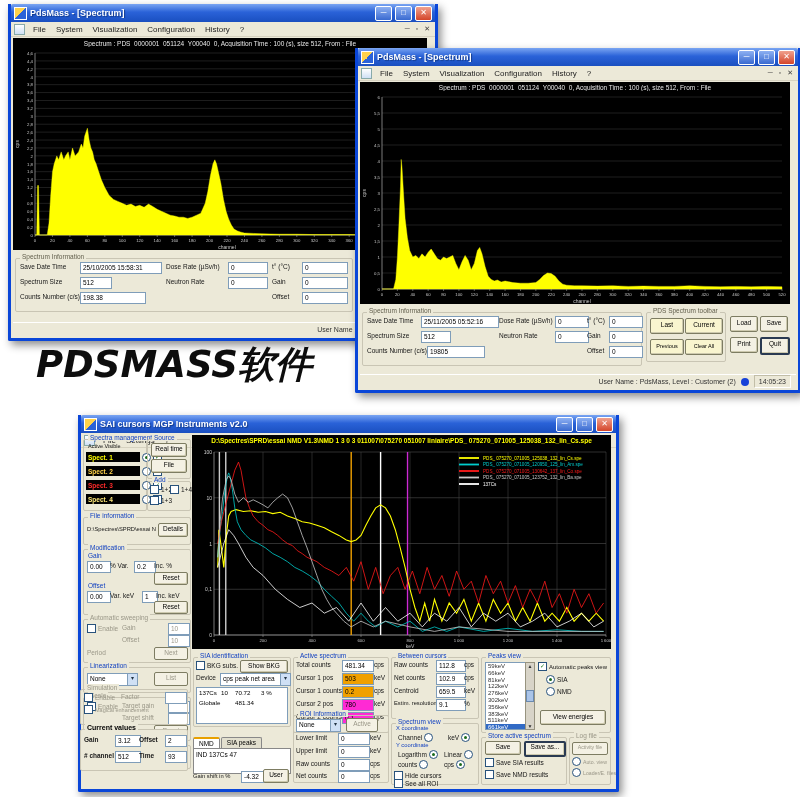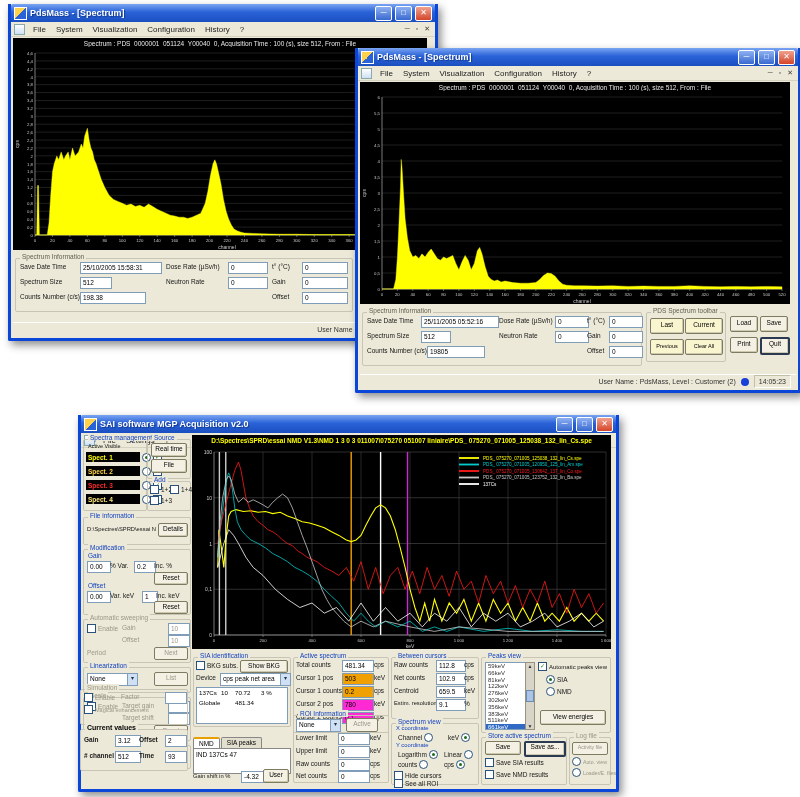--- a/index.html
+++ b/index.html
@@ -385,25 +385,26 @@
     <div class="btn" style="left:402px;top:268px;width:26px">Save</div>
     <div class="btn" style="left:372px;top:289px;width:26px">Print</div>
     <div class="btn def" style="left:402px;top:289px;width:26px">Quit</div>
     <div class="statbar">
       <span>User Name : PdsMass, Level : Customer (2)</span>
       <span class="bluedot"></span>
       <span class="scell">14:05:23</span>
     </div>
   </div>
 
+  <div class="caption" style="left:36px;top:340px">PDSMASS软件</div>
 
   <div class="win" style="left:78px;top:415px;width:535px;height:374px">
     <div class="tbar">
       <span class="appico"></span>
-      <span class="ttl">SAI software MGP Acquisition v2.0</span>
+      <span class="ttl">SAI cursors MGP Instruments v2.0</span>
       <span class="wbtn">─</span>
       <span class="wbtn">□</span>
       <span class="wbtn close">✕</span>
     </div>
     <div class="mbar">
       <span class="mico"></span>
       <span style="display:flex">
           <span class="mitem">File</span>
           <span class="mitem">Settings</span>
           <span class="mitem">?</span>

